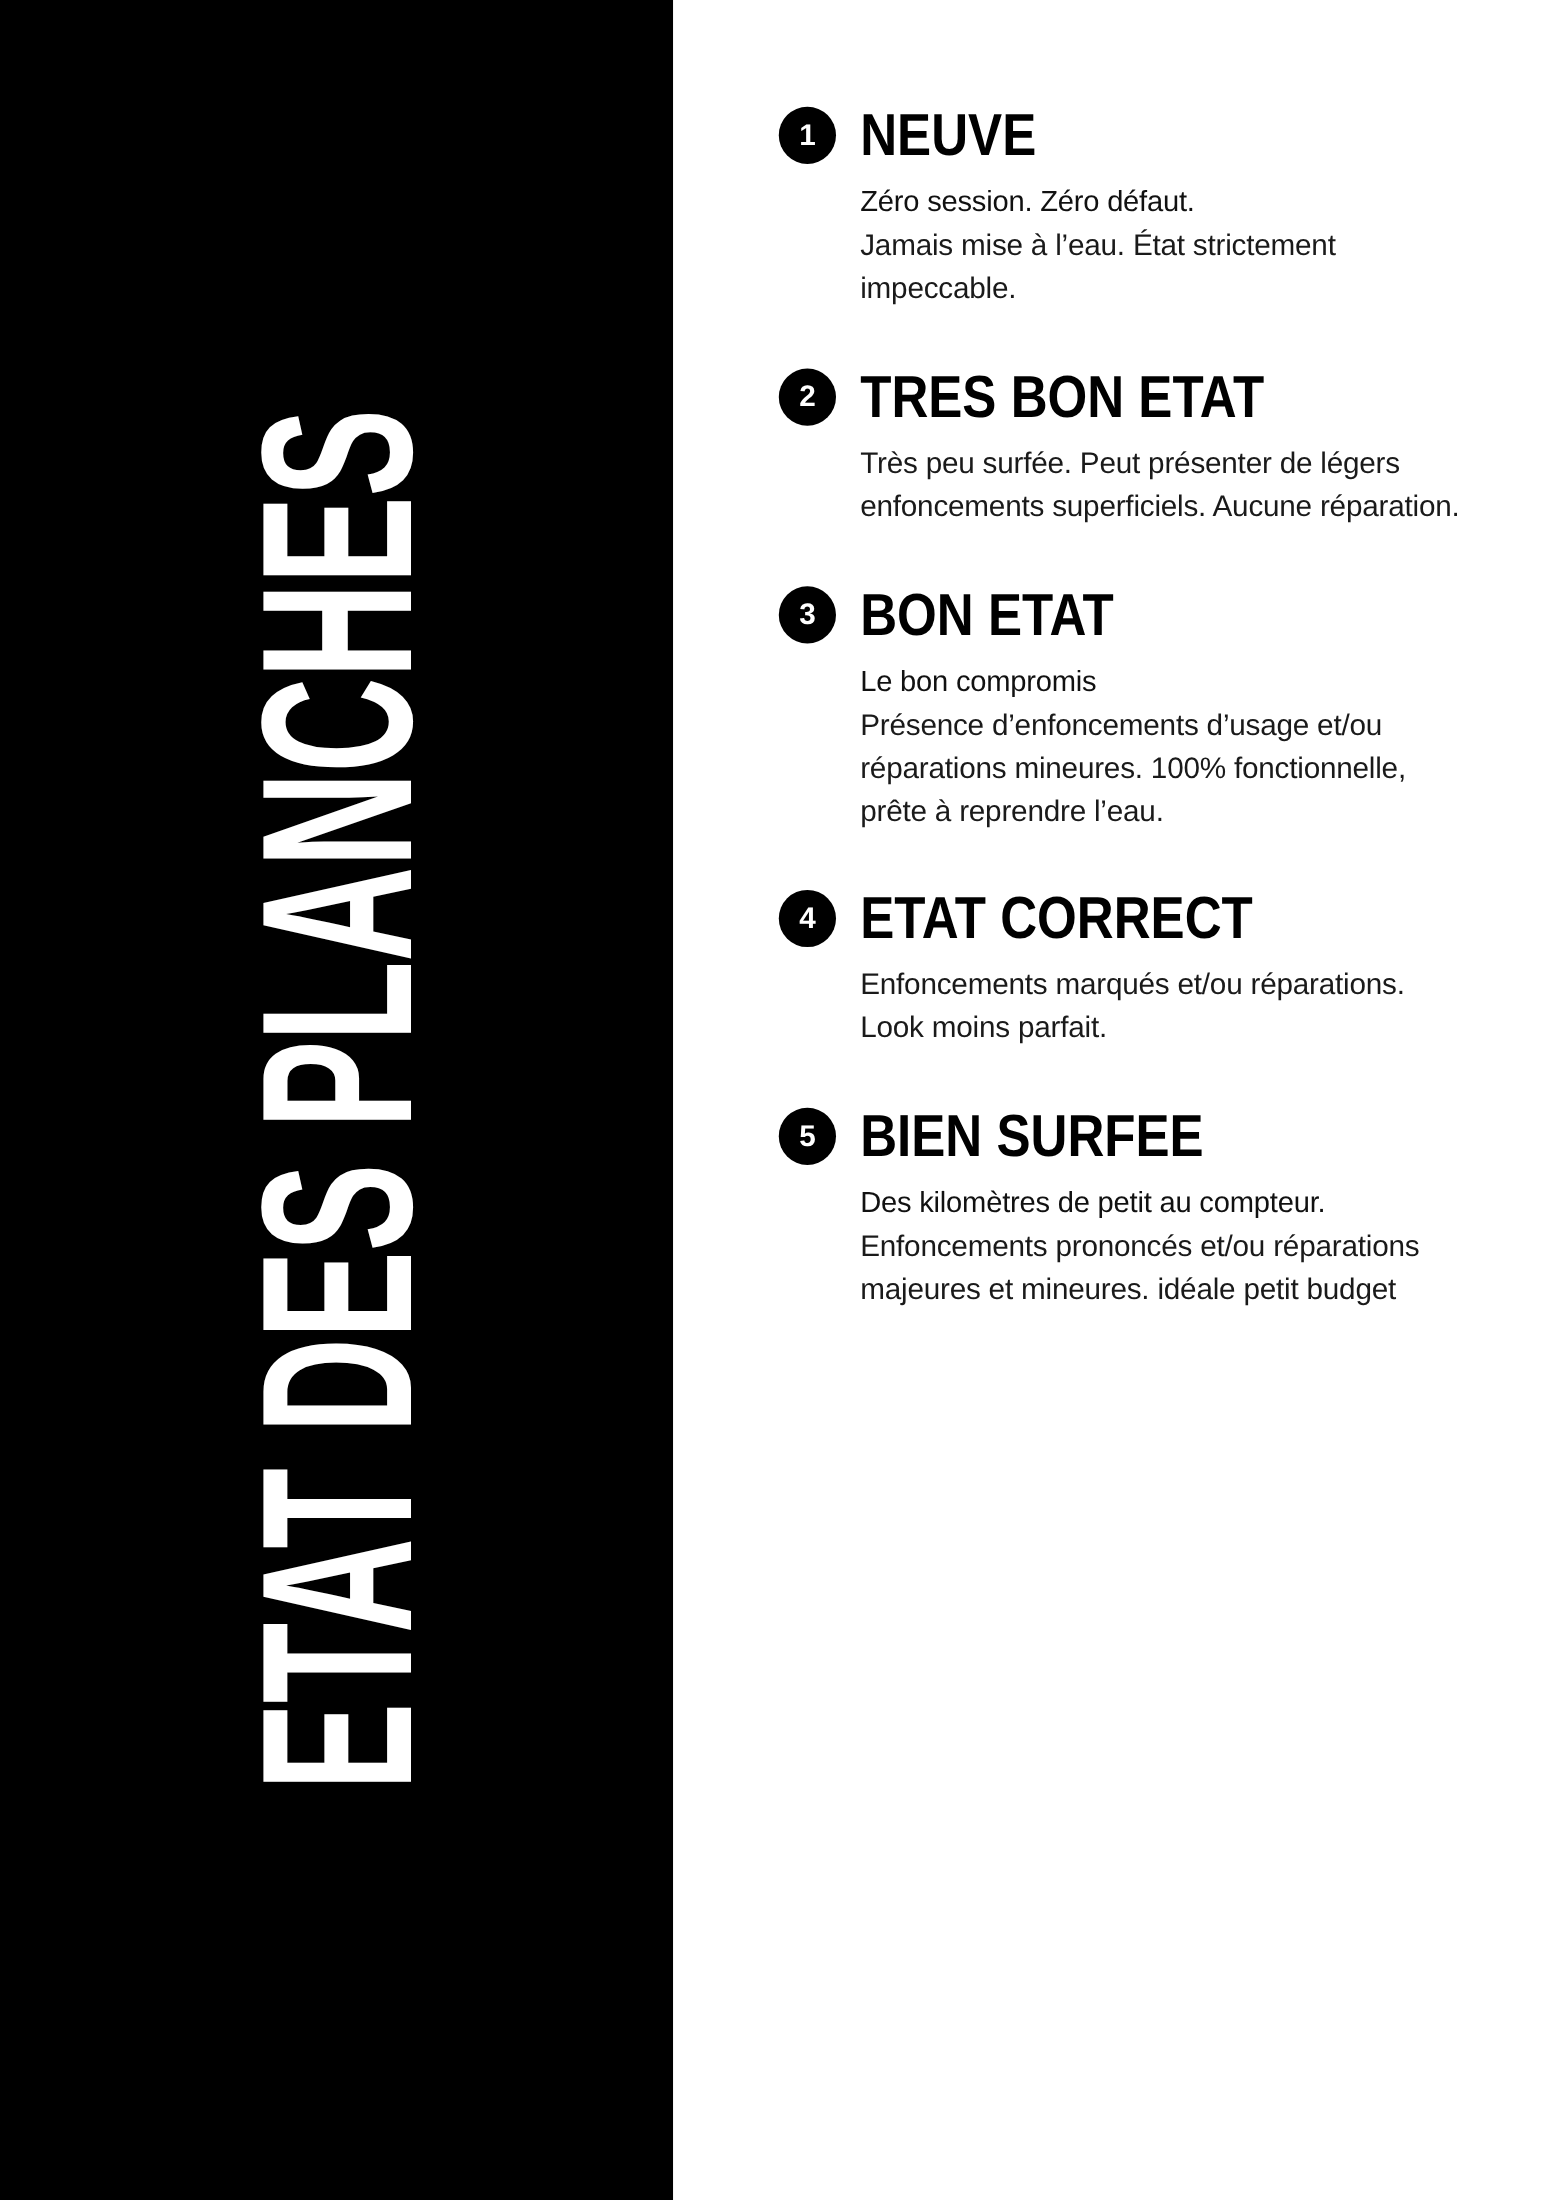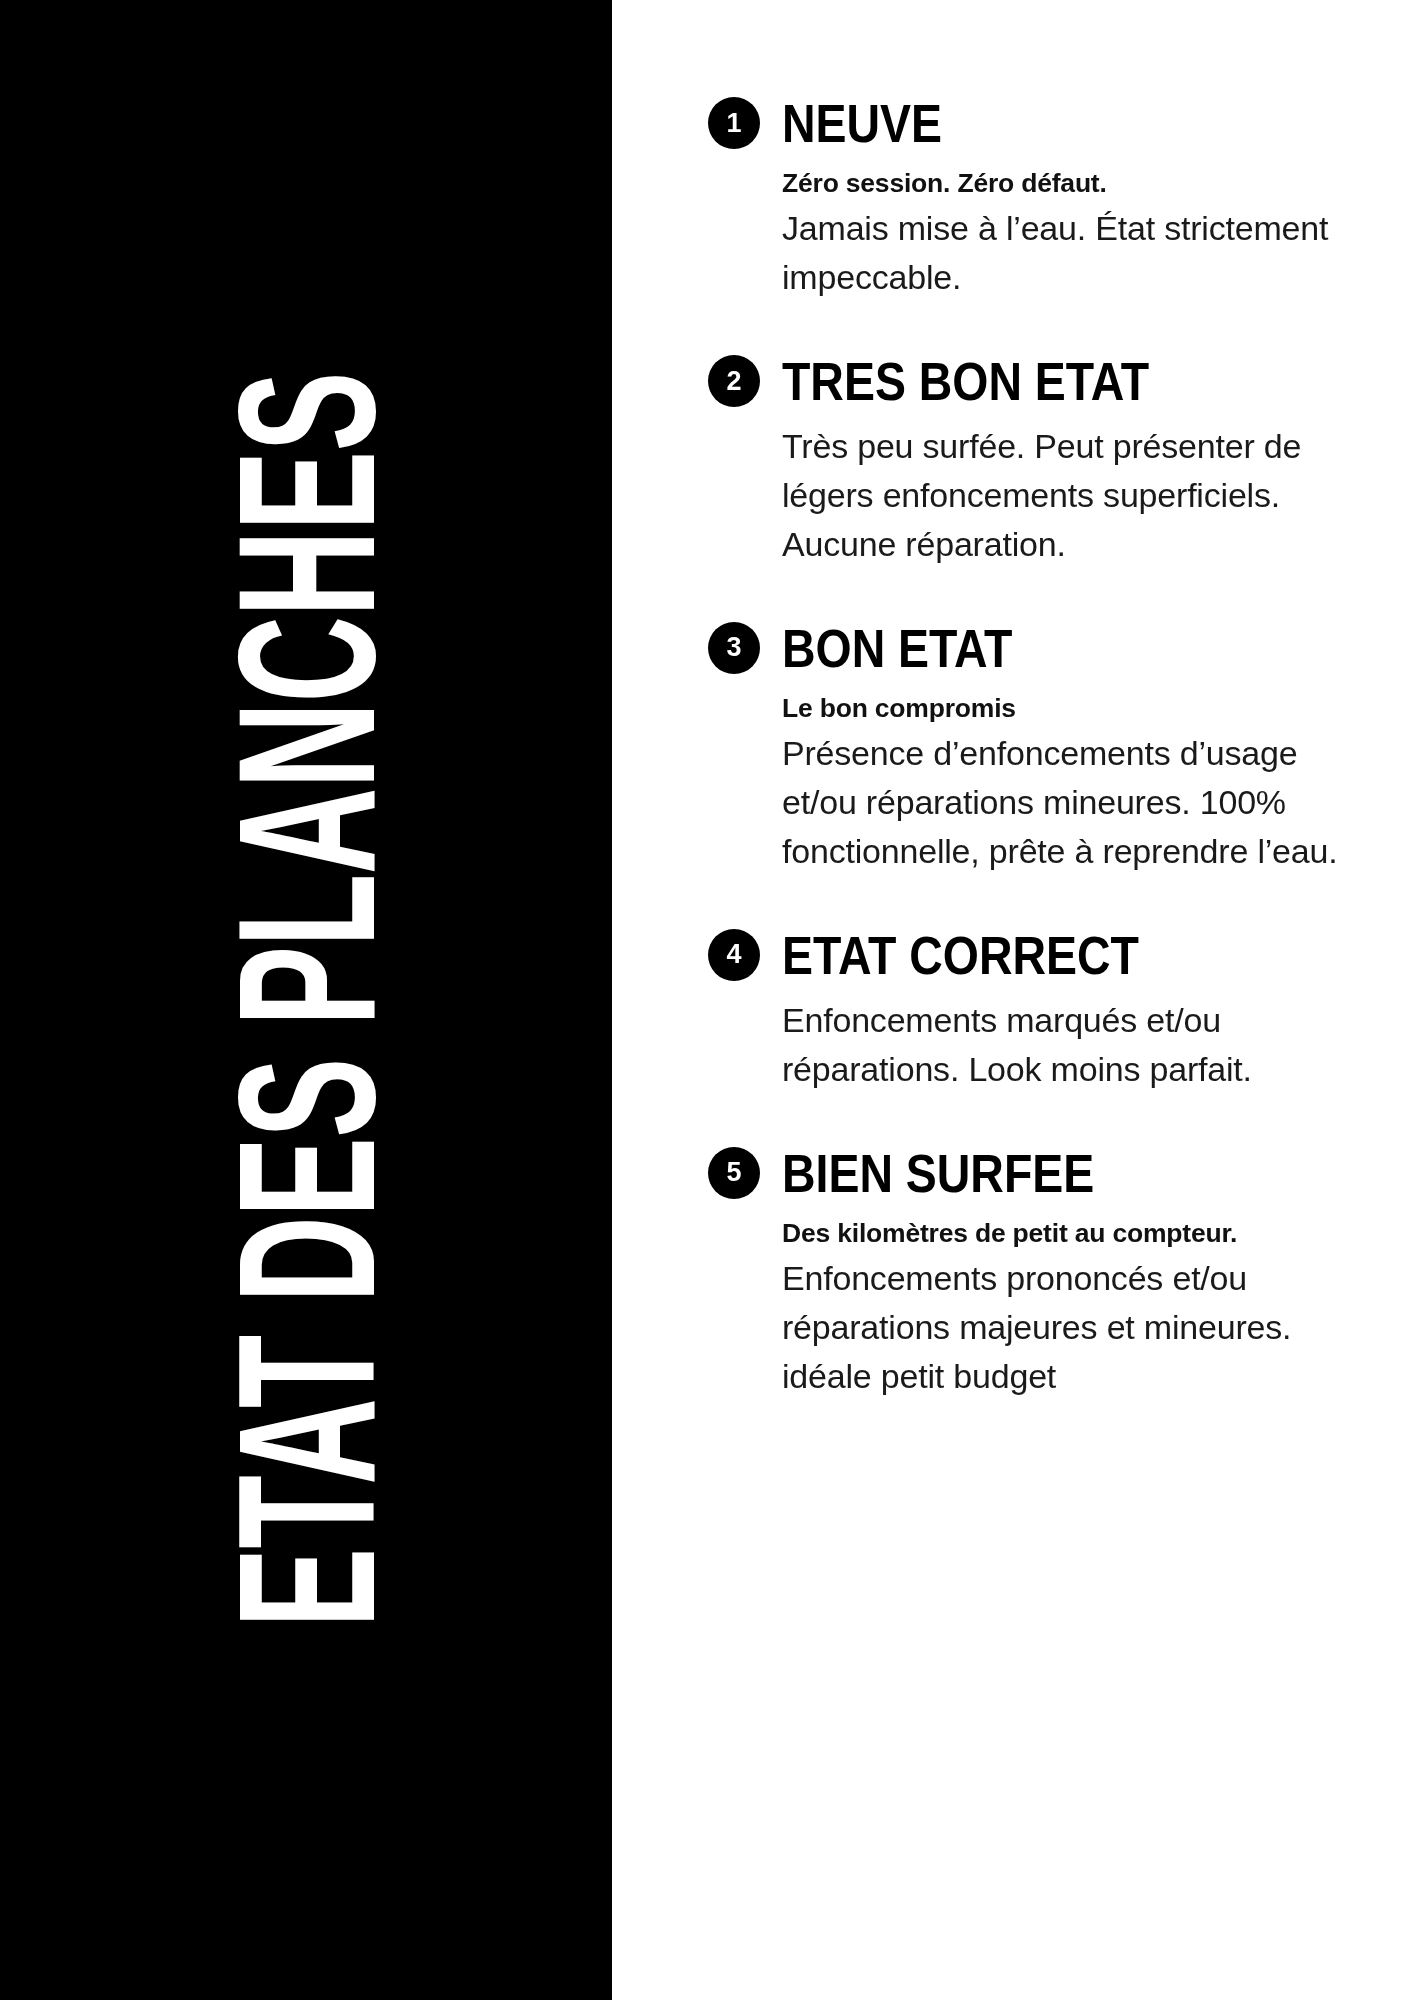--- a/index.html
+++ b/index.html
@@ -95,32 +95,32 @@
     color: #000000;
     transform: scaleX(0.86);
     transform-origin: left center;
     white-space: nowrap;
   }
   .item-body {
     padding-left: 74px;
   }
   .lead {
     font-family: "Liberation Sans", sans-serif;
-    font-weight: 700;
+    font-weight: 400;
     font-size: 26.5px;
     line-height: 1.44;
     color: #111111;
     margin: 0 0 2px 0;
     max-width: 520px;
     letter-spacing: -0.2px;
   }
   .desc {
     font-family: "Liberation Sans", sans-serif;
     font-weight: 400;
-    font-size: 34px;
+    font-size: 27px;
     line-height: 1.44;
     color: #1a1a1a;
     margin: 0;
     max-width: 560px;
     letter-spacing: -0.2px;
   }
 </style>
 </head>
 <body>
 

